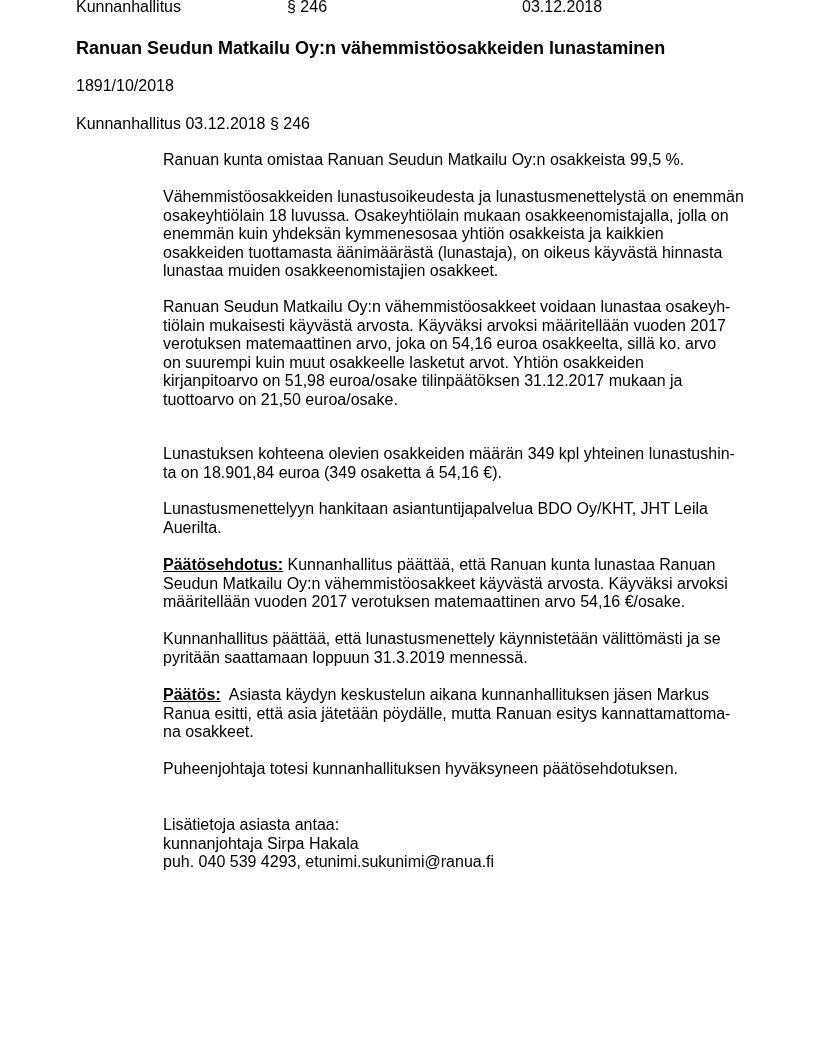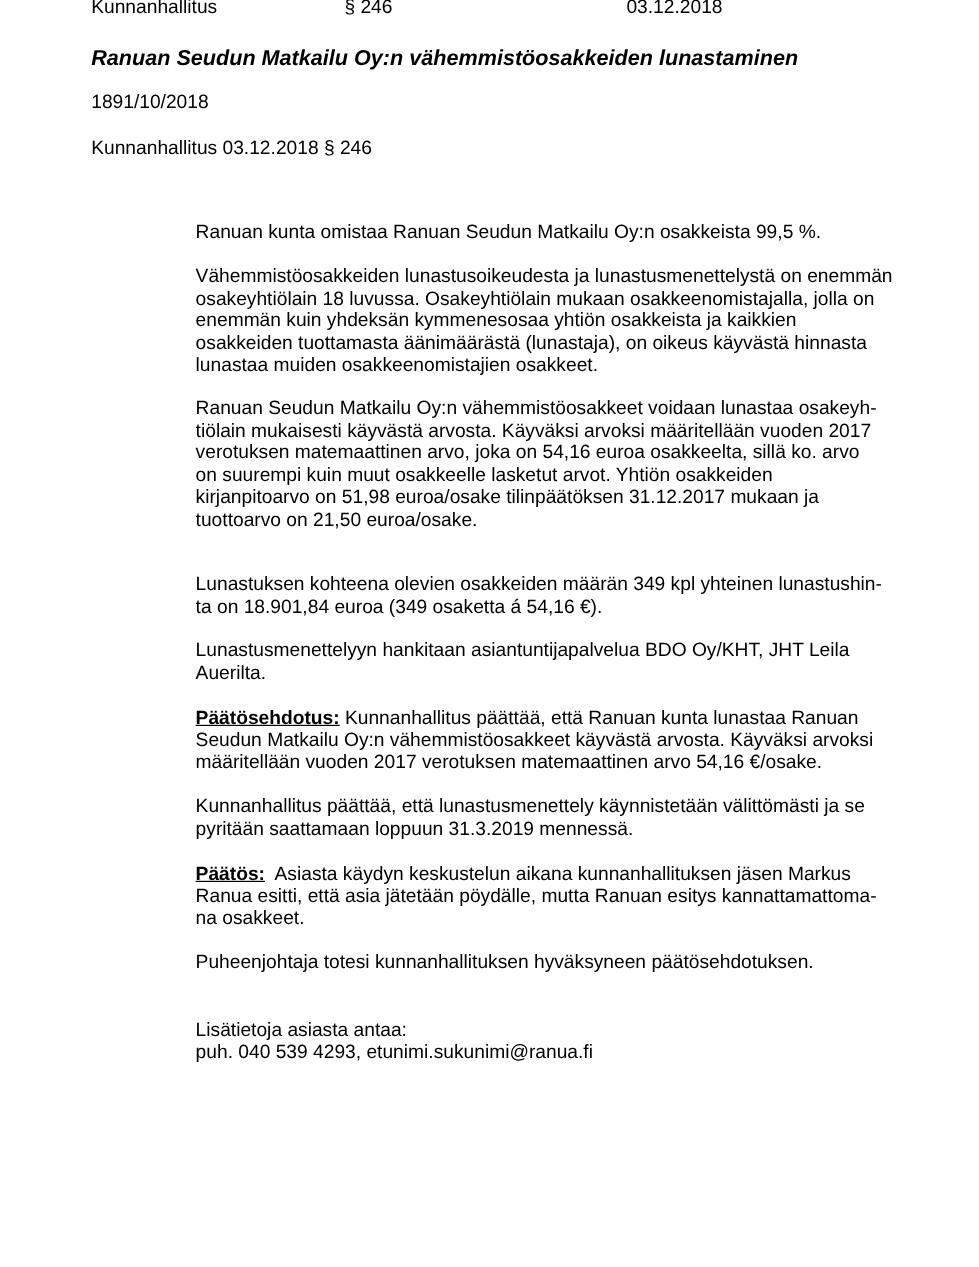--- a/index.html
+++ b/index.html
@@ -1,24 +1,24 @@
 <!DOCTYPE html>
 <html><head>
   <meta charset="utf-8">
   <style>
     html, body { margin: 0; padding: 0; background: #ffffff; }
     body {
       width: 816px; height: 1056px; position: relative; overflow: hidden;
       font-family: "Liberation Sans", sans-serif; color: #000;
     }
     .hdr { position: absolute; top: -3px; font-size: 16px; line-height: 20px; white-space: nowrap; }
-    .title { position: absolute; left: 76px; top: 37px; font-size: 18px; font-weight: bold; line-height: 22px; white-space: nowrap; font-style: italic; }
+    .title { position: absolute; left: 76px; top: 37px; font-size: 18px; font-weight: bold; line-height: 22px; white-space: nowrap; }
     .meta { position: absolute; left: 76px; font-size: 16px; line-height: 20px; white-space: nowrap; }
     .body { position: absolute; left: 163px; width: 600px; font-size: 16px; line-height: 18.5px; }
-    .para { position: absolute; left: 0; margin-top: 34px; }
+    .para { position: absolute; left: 0; }
     .line { display: block; white-space: nowrap; }
     .lbl { font-weight: bold; text-decoration: underline; }
   </style>
 </head>
 <body>
 
 <div>
   <span class="hdr" style="left:76px">Kunnanhallitus</span>
   <span class="hdr" style="left:287px">§ 246</span>
   <span class="hdr" style="left:522px">03.12.2018</span>
@@ -76,15 +76,16 @@
     <span class="line">Ranua esitti, että asia jätetään pöydälle, mutta Ranuan esitys kannattamattoma-</span>
     <span class="line">na osakkeet.</span>
   </div>
 
   <div class="para" style="top:760px">
     <span class="line">Puheenjohtaja totesi kunnanhallituksen hyväksyneen päätösehdotuksen.</span>
   </div>
 
   <div class="para" style="top:816px">
     <span class="line">Lisätietoja asiasta antaa:</span>
+    <span class="line">kunnanjohtaja Sirpa Hakala</span>
     <span class="line">puh. 040 539 4293, etunimi.sukunimi@ranua.fi</span>
   </div>
 </div>
 
 </body></html>

